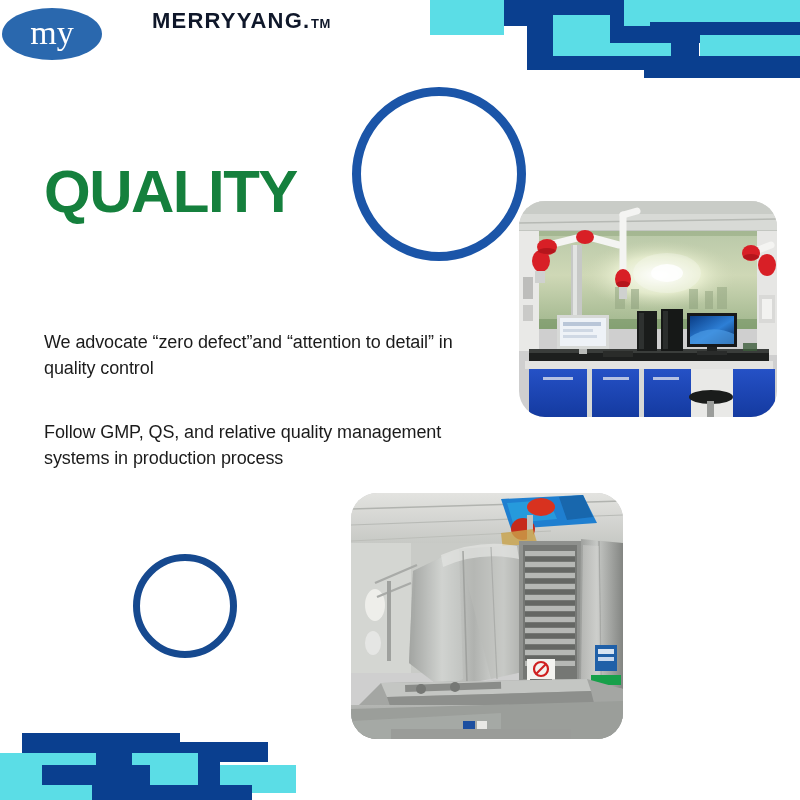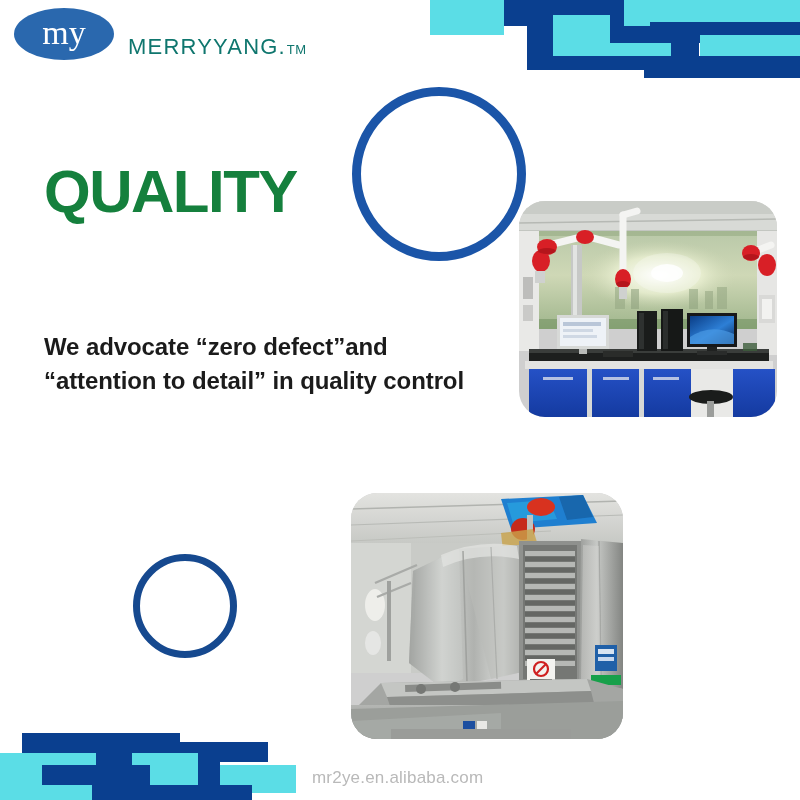--- a/index.html
+++ b/index.html
@@ -11,55 +11,55 @@
     overflow:hidden;
   }
   .canvas { position:absolute; inset:0; width:800px; height:800px; }
 
   
   .blk { position:absolute; }
   .cy  { background:#5BDDE6; }
   .db  { background:#0A3F8F; }
 
   
-  #logo { position:absolute; left:14px; top:8px; display:flex; align-items:flex-end; }
+  #logo { position:absolute; left:2px; top:8px; display:flex; align-items:flex-start;gap:36px; }
   #logo-ellipse {
     width:100px; height:52px; border-radius:50%;
     background:#2A68AE;
     display:flex; align-items:center; justify-content:center;
   }
   #logo-my {
     color:#ffffff; font-family:"Liberation Serif", serif;
     font-size:34px; font-style:normal; letter-spacing:0px; line-height:1;
     position:relative; top:-1px;
   }
   #logo-word {
-    margin-left:14px; color:#0f766e;
-    font-weight:normal; font-size:22px; letter-spacing:1.2px;
+    margin-left:14px; color:#0f172a;
+    font-weight:bold; font-size:22px; letter-spacing:1.2px;
   }
   #logo-word .tm { font-size:13px; letter-spacing:0.5px; }
   #logo-word .dot { letter-spacing:2px; }
 
   
   .ring { position:absolute; border-radius:50%; background:transparent; }
   #ring-large { left:352px; top:87px; width:174px; height:174px; border:9px solid #1B55A8; }
   #ring-small { left:133px; top:554px; width:104px; height:104px; border:7px solid #16498F; }
 
   
   #headline {
     position:absolute; left:44px; top:163px; width:340px;
     color:#15803d; font-weight:bold; font-size:60px; line-height:0.97;
     letter-spacing:-1.5px;
   }
   #headline .l2 { display:block; }
 
   
   .para {
-    position:absolute; color:#1b1b1b; font-size:24px;
-    font-weight:bold; line-height:1.42; letter-spacing:-0.1px;
+    position:absolute; color:#1b1b1b; font-size:18px;
+    font-weight:normal; line-height:1.42; letter-spacing:-0.1px;
   }
   #para-1 { left:44px; top:330px; width:450px; }
   #para-2 { left:44px; top:420px; width:410px; }
 
   
   .photo {
     position:absolute; border-radius:26px; overflow:hidden;
     background:#cfcfcf;
   }
   #photo-lab   { left:519px; top:201px; width:258px; height:216px; }
@@ -106,20 +106,21 @@
   </div>
 
   <div class="ring" id="ring-large"></div>
   <div class="ring" id="ring-small"></div>
 
   <h1 id="headline">
     <span>QUALITY</span>
   </h1>
 
   <p class="para" id="para-1">We advocate “zero defect”and “attention to detail” in quality control</p>
+  <p class="para" id="para-2">Follow GMP, QS, and relative quality management systems in production process</p>
 
   <div class="photo" id="photo-lab">
     <svg viewBox="0 0 258 216" preserveAspectRatio="none">
       <defs>
         <linearGradient id="glassG" x1="0" y1="0" x2="0" y2="1">
           <stop offset="0%" stop-color="#b9c8a8"></stop>
           <stop offset="45%" stop-color="#cfd8b6"></stop>
           <stop offset="100%" stop-color="#9fb58c"></stop>
         </linearGradient>
         <radialGradient id="glowG" cx="0.55" cy="0.45" r="0.35">
@@ -367,15 +368,14 @@
     <div class="blk db" style="left:96px;  top:753px; width:36px;  height:19px;"></div>
     <div class="blk cy" style="left:132px; top:753px; width:66px;  height:32px;"></div>
     <div class="blk db" style="left:198px; top:742px; width:22px;  height:43px;"></div>
     <div class="blk cy" style="left:0px;   top:772px; width:92px;  height:28px;"></div>
     <div class="blk db" style="left:42px;  top:765px; width:108px; height:20px;"></div>
     <div class="blk cy" style="left:150px; top:765px; width:44px;  height:20px;"></div>
     <div class="blk cy" style="left:220px; top:765px; width:76px;  height:28px;"></div>
     <div class="blk db" style="left:92px;  top:785px; width:160px; height:15px;"></div>
   </div>
 
-  <div id="footer-url">mr2ye.en.alibaba.com</div>
 
 </div>
 
 </body></html>

